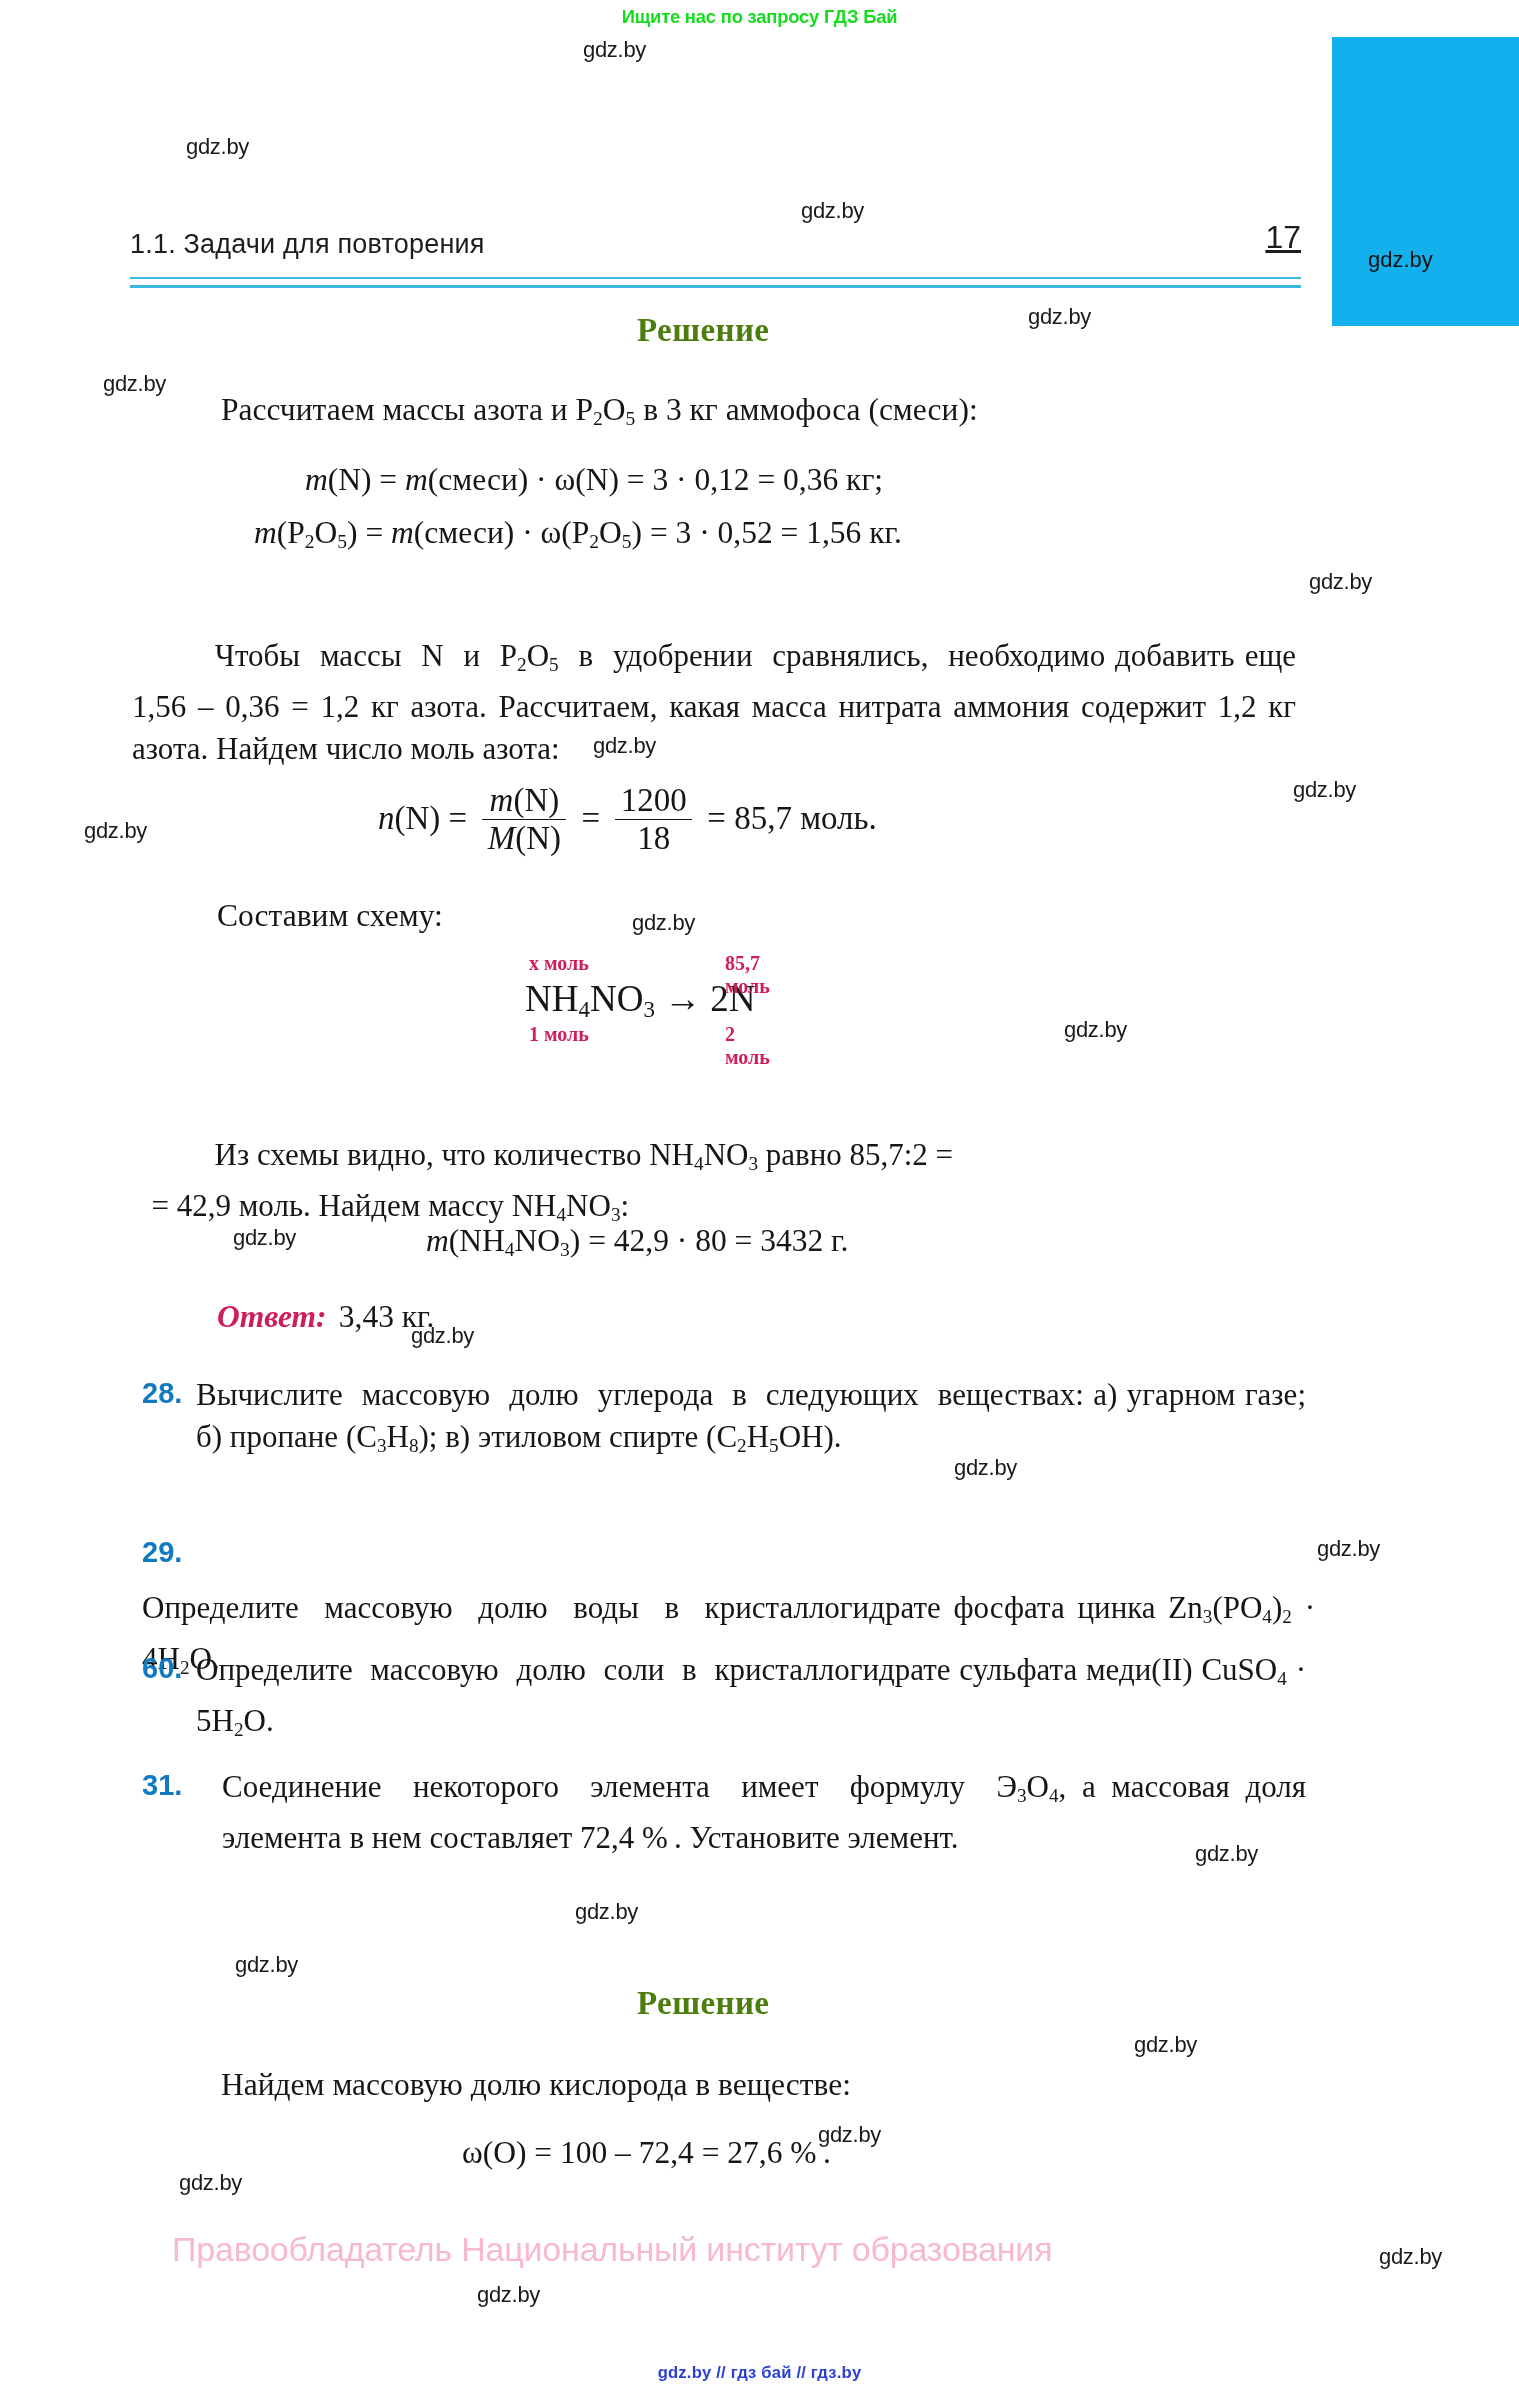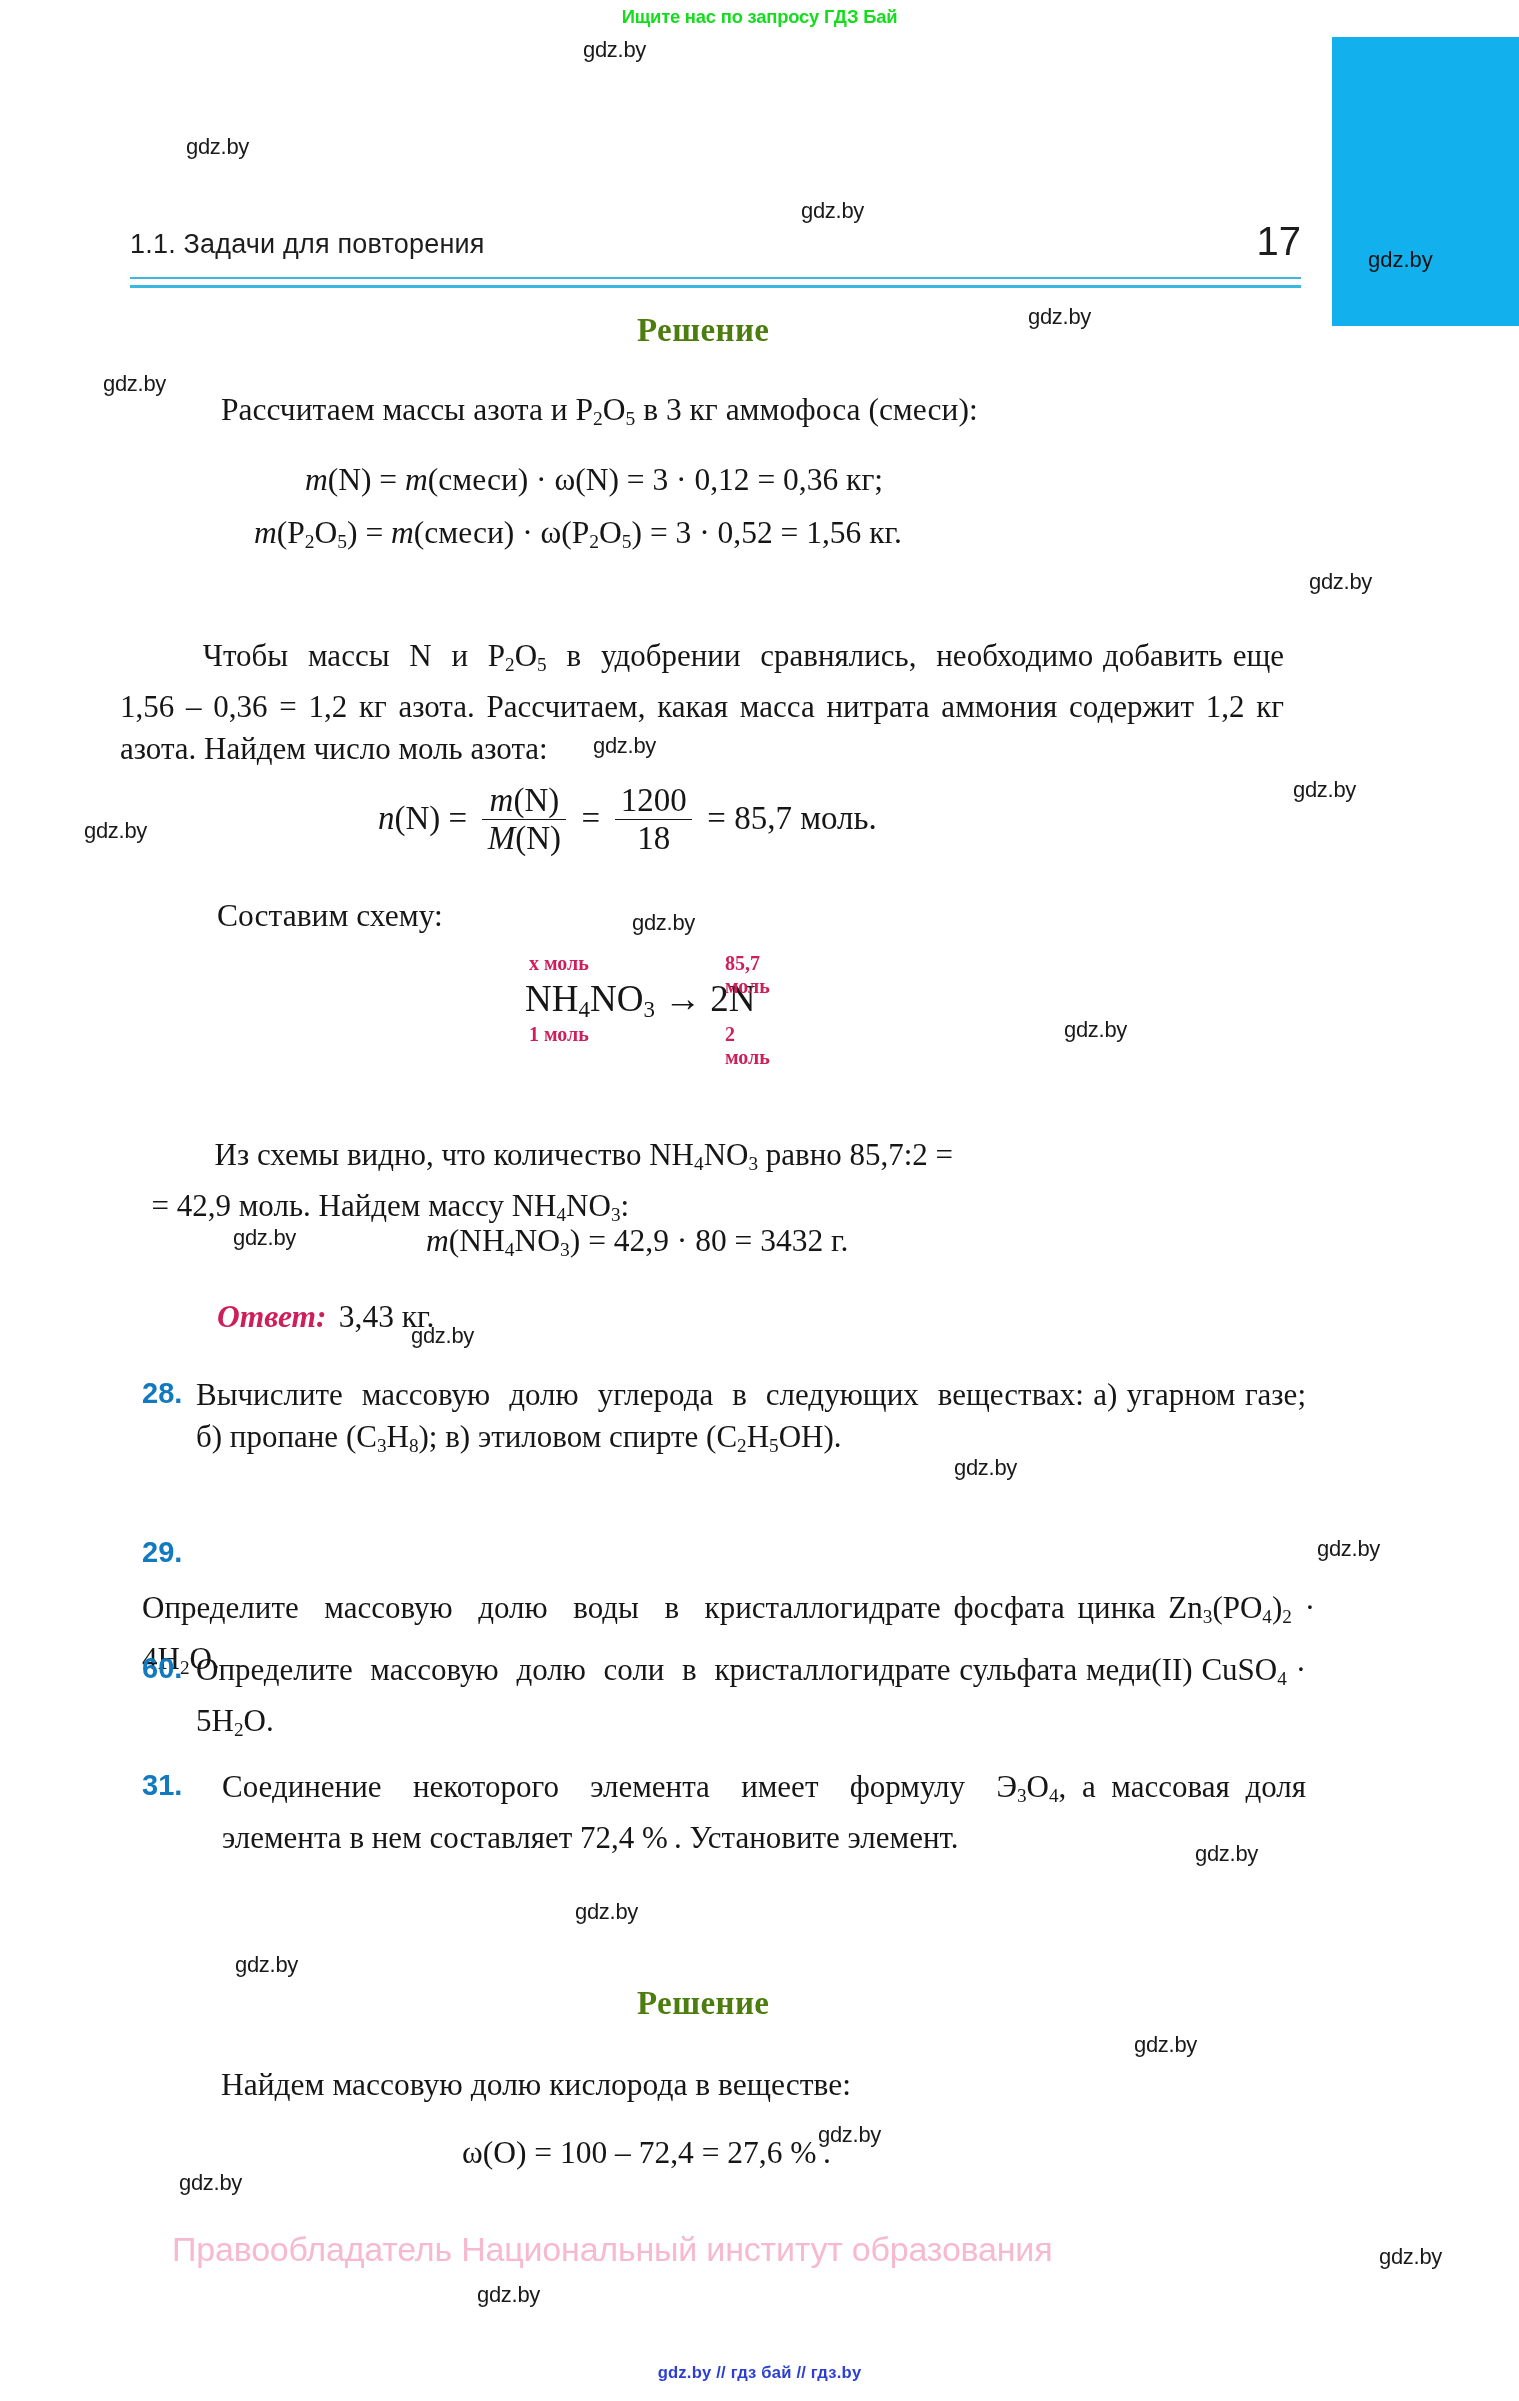--- a/index.html
+++ b/index.html
@@ -66,22 +66,23 @@
     font-family: "Liberation Sans", sans-serif;
     font-size: 27px;
     color: #1d1d1d;
     letter-spacing: 0.2px;
   }
   .head-pageno {
     position: absolute;
     right: 0;
     top: -10.5px;
     font-family: "Liberation Sans", sans-serif;
-    font-size: 40px;
+    font-size: 32px;
     color: #1d1d1d;
+    text-decoration: underline;
   }
   .head-rule {
     position: absolute;
     left: 130px;
     top: 277px;
     width: 1171px;
     height: 1.8px;
     background: #3ab8e0;
   }
   .head-rule2 {
@@ -227,21 +228,21 @@
 </div>
 
 <div class="blk formula" style="left:305px; top:462px;">
   <i>m</i>(N) = <i>m</i>(смеси) · ω(N) = 3 · 0,12 = 0,36&nbsp;кг;
 </div>
 
 <div class="blk formula" style="left:254px; top:515px;text-align:center;">
   <i>m</i>(P<sub>2</sub>O<sub>5</sub>) = <i>m</i>(смеси) · ω(P<sub>2</sub>O<sub>5</sub>) = 3 · 0,52 = 1,56&nbsp;кг.
 </div>
 
-<div class="blk para" style="left:120px; top:593px; width:1164px;">
+<div class="blk para" style="left:132px; top:593px; width:1164px;">
   <span style="margin-left:63px;"></span>Чтобы&nbsp; массы&nbsp; N&nbsp; и&nbsp; P<sub>2</sub>O<sub>5</sub>&nbsp; в&nbsp; удобрении&nbsp; сравнялись,&nbsp; необходимо добавить еще 1,56 – 0,36 = 1,2 кг азота. Рассчитаем, какая масса нитрата аммония содержит 1,2 кг азота. Найдем число моль азота:
 </div>
 
 <div class="blk formula" style="left:378px; top:784px; font-size:33px;">
   <i>n</i>(N) =
   <span class="frac"><span class="num"><i>m</i>(N)</span><span class="den"><i>M</i>(N)</span></span>
   =
   <span class="frac"><span class="num">1200</span><span class="den">18</span></span>
   = 85,7 моль.
 </div>

